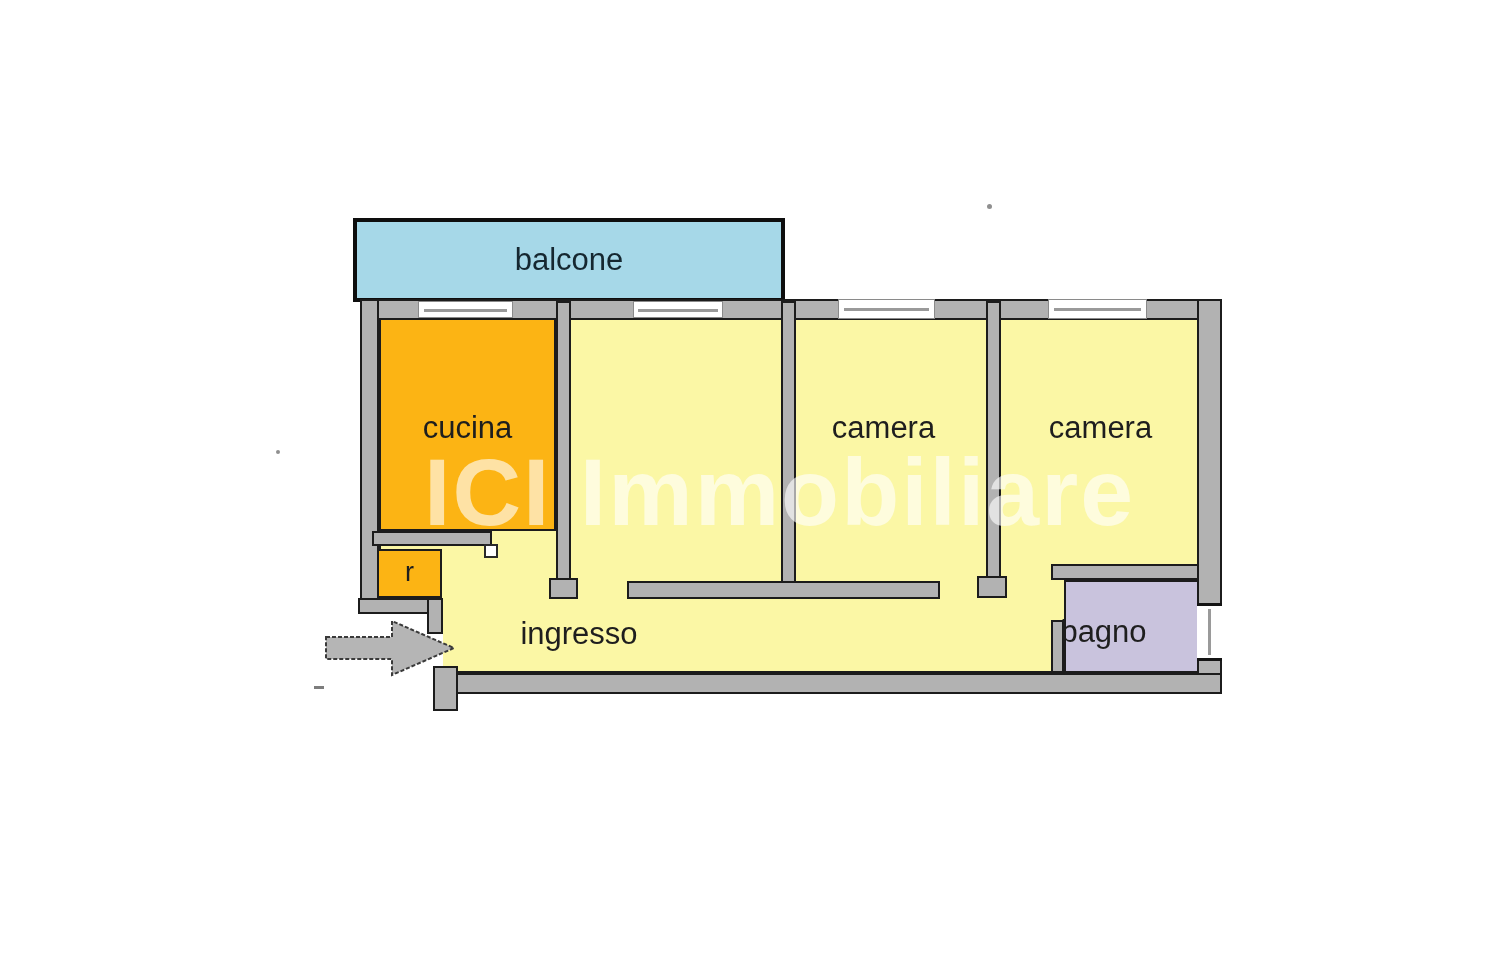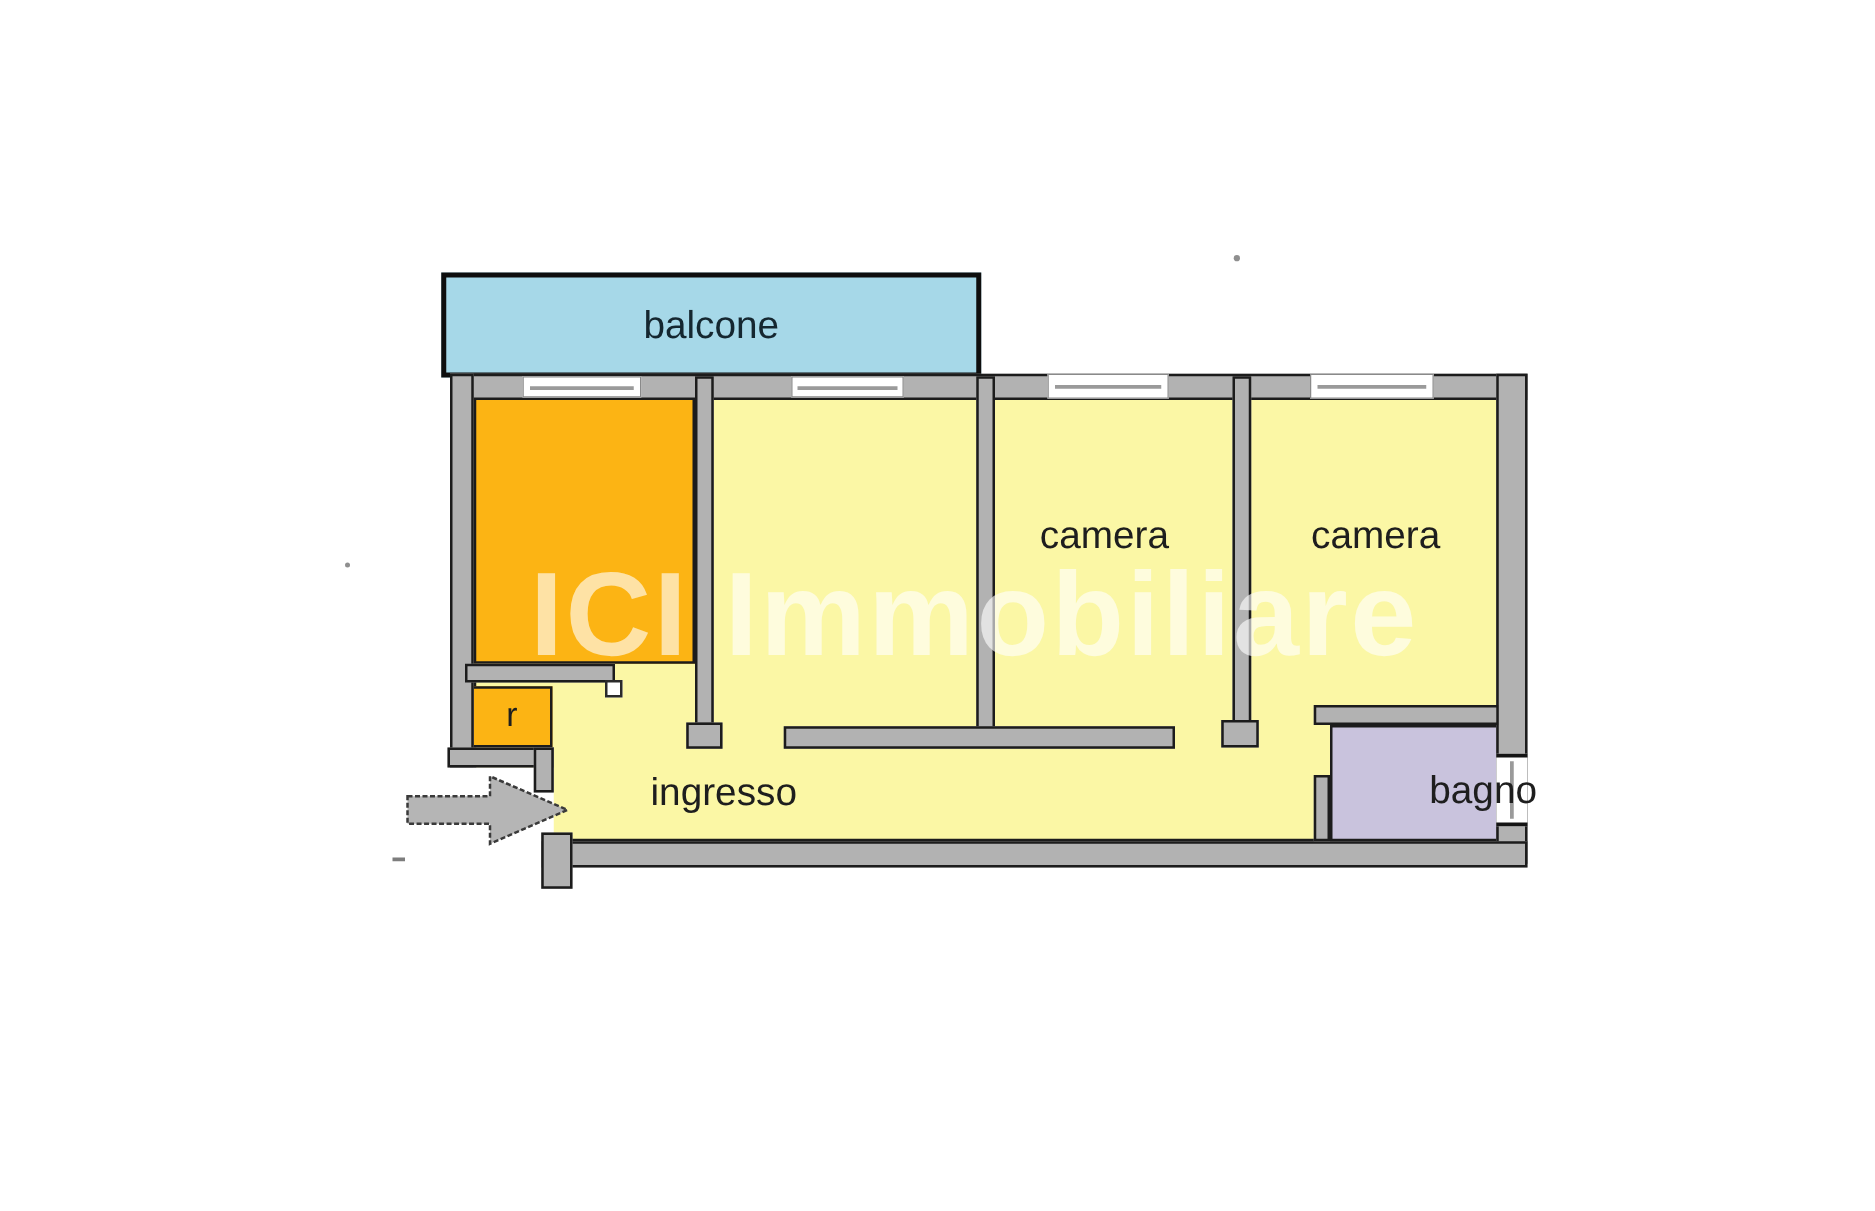--- a/index.html
+++ b/index.html
@@ -86,23 +86,24 @@
   <div class="abs wall" style="left:627px;top:581px;width:313px;height:18px;"></div>
 
   <div class="abs wall" style="left:986px;top:301px;width:15px;height:277px;"></div>
   <div class="abs wall" style="left:977px;top:576px;width:30px;height:22px;"></div>
 
   <div class="abs wall" style="left:1051px;top:564px;width:148px;height:16px;"></div>
   <div class="abs wall" style="left:1051px;top:620px;width:13px;height:53px;"></div>
 
   <div class="abs watermark" style="left:424px;top:438px;">ICI Immobiliare</div>
 
+  <div class="abs lbl" style="left:379px;top:408px;width:177px;height:40px;">cucina</div>
   <div class="abs lbl" style="left:796px;top:408px;width:175px;height:40px;">camera</div>
   <div class="abs lbl" style="left:1013px;top:408px;width:175px;height:40px;">camera</div>
   <div class="abs lbl lbl-r" style="left:377px;top:548px;width:65px;height:49px;">r</div>
-  <div class="abs lbl" style="left:1119px;top:612px;width:135px;height:40px;">bagno</div>
+  <div class="abs lbl" style="left:1036px;top:612px;width:135px;height:40px;">bagno</div>
   <div class="abs lbl" style="left:504px;top:614px;width:150px;height:40px;">ingresso</div>
 
   <svg class="abs arrow-svg" style="left:320px;top:613px;" width="140" height="70" viewBox="0 0 140 70">
     <polygon points="6,24 72,24 72,8 134,35 72,62 72,46 6,46" fill="#b5b5b5" stroke="#3a3a3a" stroke-width="2" stroke-dasharray="4 2"></polygon>
   </svg>
 
 </div>
 
 </body></html>

